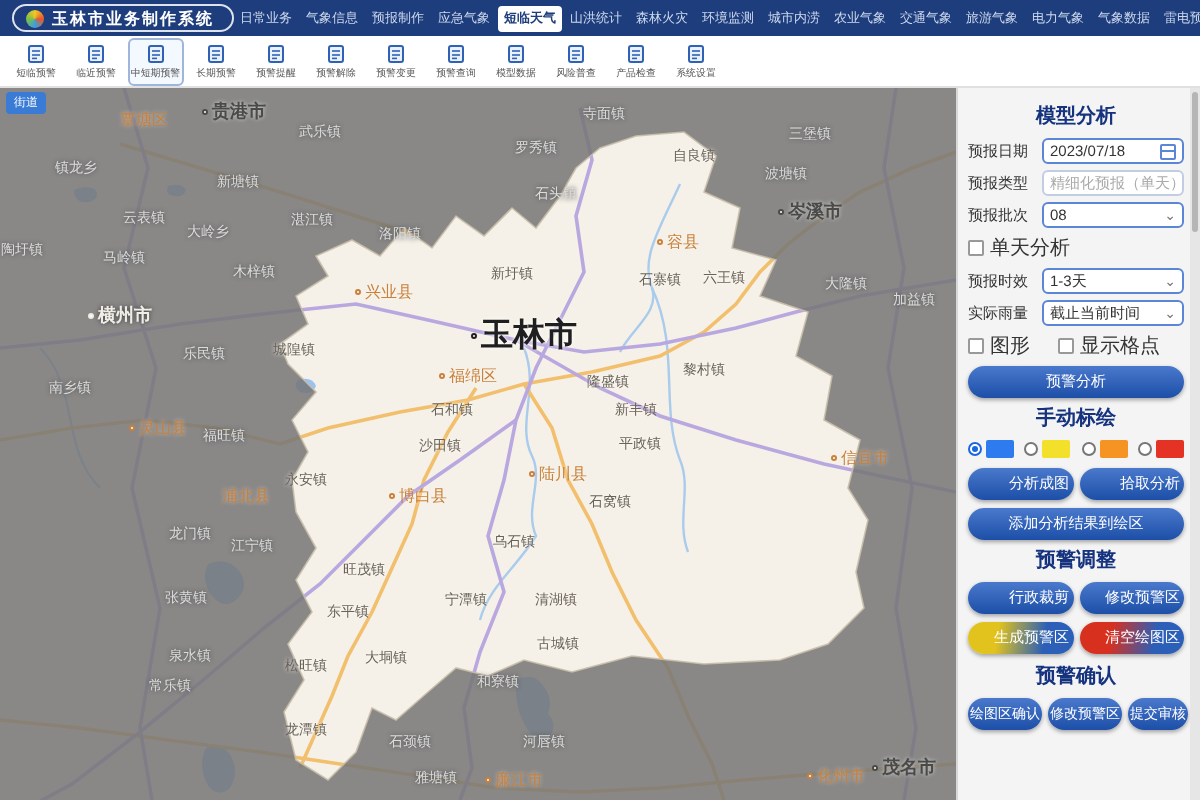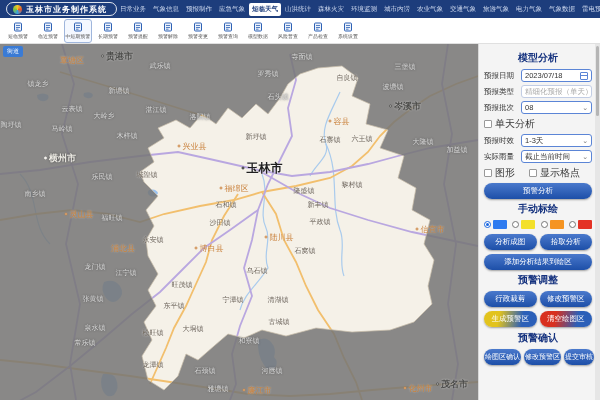--- a/index.html
+++ b/index.html
@@ -29,21 +29,21 @@
 
   
   .map { position:absolute; left:0; top:44px; width:478px; height:356px; background:#8f8f8f; overflow:hidden; }
   .map svg.base { position:absolute; left:0; top:0; }
   .map-badge { position:absolute; left:3px; top:2px; background:#3a7bd5; color:#fff; font-size:6px;
                padding:1px 4px; border-radius:2px; z-index:5; cursor:pointer; }
   .mlabel { position:absolute; transform:translate(-50%,-50%); white-space:nowrap; z-index:3; pointer-events:none; }
   .mlabel .dot { width:3px; height:3px; border-radius:50%; background:#fff; border:1px solid currentColor;
                  display:inline-block; margin-right:2px; vertical-align:middle; }
   .mlabel.city   { color:#4a4a48; font-weight:bold; font-size:9px; text-shadow:0 0 2px rgba(255,255,255,.6); }
-  .mlabel.city-main { color:#1f1f1f; font-weight:bold; font-size:12px; text-shadow:0 0 2px #fff; }
+  .mlabel.city-main { color:#1f1f1f; font-weight:bold; font-size:16px; text-shadow:0 0 2px #fff; }
   .mlabel.city2  { color:#efede6; font-weight:bold; font-size:9px; text-shadow:0 0 2px rgba(40,40,40,.8); }
   .mlabel.county { color:#c9803a; font-size:8px; text-shadow:0 0 2px rgba(255,255,255,.5); }
   .mlabel.town   { color:#dcdcdc; font-size:7px; text-shadow:0 0 2px rgba(70,70,70,.9); }
   .mlabel.town-d { color:#6b6257; font-size:7px; text-shadow:0 0 2px rgba(255,255,255,.9); }
 
   
   .panel { position:absolute; left:478px; top:44px; width:122px; height:356px; background:#f4f4f4;
            border-left:1px solid #d8d8d8; padding:4px 8px 4px 5px; }
   .scrollbar { position:absolute; right:0; top:0; width:5px; height:356px; background:#e6e6e6; }
   .scrollbar .thumb { position:absolute; top:2px; left:1px; width:3px; height:70px; background:#b5b5b5; border-radius:2px; }
@@ -61,21 +61,21 @@
   .clabel { font-size:10px; color:#333; }
   .mini-input { width:30px; height:12px; border:1px solid #5b85d6; border-radius:3px; background:#fff; flex:none; }
   .unit { font-size:7px; color:#333; white-space:nowrap; }
   .btn { background:linear-gradient(180deg,#4a79cc,#1d4fa8); color:#fff; border:none; border-radius:9px;
          font-size:7.5px; padding:3px 7px; box-shadow:0 1px 2px rgba(0,0,0,.35); cursor:pointer; white-space:nowrap; }
   .btn.wide { display:block; width:100%; padding:3px 2px; }
   .btn.yellow { background:linear-gradient(100deg,#e2c31d 0%,#e2c31d 28%,#2b5fb8 72%); }
   .btn.red { background:linear-gradient(100deg,#d8301f 0%,#d8301f 30%,#2b5fb8 72%); }
   .btn-row { display:flex; justify-content:space-between; margin:4px 0; gap:3px; }
   .btn-row.center { justify-content:center; gap:14px; }
-  .btn-row .btn { flex:1; padding:3px 2px; }
+  .btn-row .btn { flex:1; padding:3px 2px;text-align:right; }
   .radios { display:flex; justify-content:space-between; align-items:center; margin:3px 0 5px; }
   .radio-opt { display:flex; align-items:center; gap:2px; cursor:pointer; }
   .rdo { width:7px; height:7px; border-radius:50%; border:1px solid #777; background:#fff; position:relative; flex:none; }
   .rdo.on { border-color:#1a66e0; }
   .rdo.on::after { content:""; position:absolute; left:1px; top:1px; width:3px; height:3px; border-radius:50%; background:#1a66e0; }
   .swatch { width:14px; height:9px; border-radius:1px; }
 </style>
 </head>
 <body>
 

